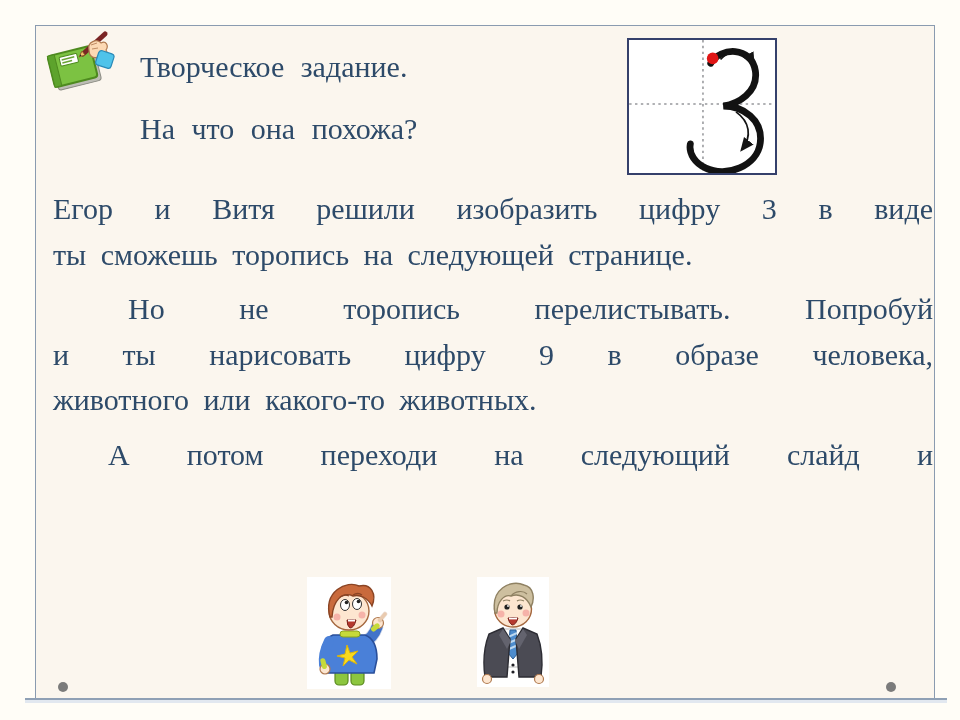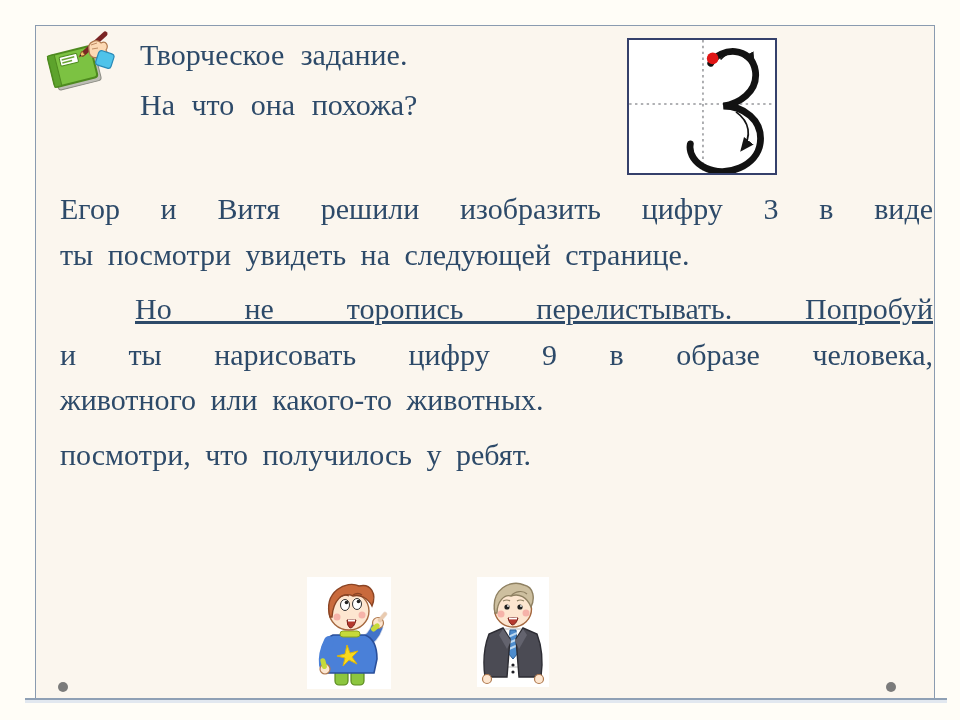--- a/index.html
+++ b/index.html
@@ -15,33 +15,33 @@
   }
   .bottom-line  { position:absolute; left:25px; top:698px; width:922px; height:2px; background:#8fa0b5; }
   .bottom-line2 { position:absolute; left:25px; top:700px; width:922px; height:3px; background:#e2e8f0; }
   .footer-dot { position:absolute; width:10px; height:10px; border-radius:50%; background:#7b7b7b; }
   .footer-dot.left  { left:58px;  top:682px; }
   .footer-dot.right { left:886px; top:682px; }
 
   .book-icon { position:absolute; left:45px; top:30px; width:70px; height:62px; }
 
   .title-block { position:absolute; left:140px; top:30px; width:480px; font-size:30px; line-height:50px; }
-  .title-line { word-spacing:9px; white-space:nowrap; }
+  .title-line { word-spacing:9px; white-space:nowrap;margin-top:12px; }
 
   .digit-card {
     position:absolute; left:627px; top:38px; width:150px; height:137px;
     background:#ffffff; border:2px solid #35406b; box-sizing:border-box;
   }
   .digit-card svg { display:block; width:146px; height:133px; }
 
   .text-block { position:absolute; left:43px; top:186px; width:890px; font-size:30px; line-height:45.5px; }
-  .para { margin:0 0 9px 17px; }
+  .para { margin:0 0 9px 10px; }
   .jline { text-align:justify; text-align-last:justify; }
   .lline { text-align:left; word-spacing:7px; }
-  .indent-75 { padding-left:75px; box-sizing:border-box;text-decoration:underline; }
+  .indent-75 { padding-left:75px; box-sizing:border-box; }
   .indent-55 { padding-left:55px; box-sizing:border-box; }
 
   .boy-card { position:absolute; background:#ffffff; }
   .boy-card.one { left:307px; top:577px; width:84px; height:112px; }
   .boy-card.two { left:477px; top:577px; width:72px; height:110px; }
   .boy-card svg { display:block; width:100%; height:100%; }
 </style>
 </head>
 <body>
 
@@ -91,29 +91,29 @@
                C 68 127, 61 117, 63 107" fill="none" stroke="#121212" stroke-width="7" stroke-linecap="round"></path>
       <path d="M 94 20 C 105 8, 120 10, 128 25" fill="none" stroke="#141414" stroke-width="1.8" marker-end="url(#ah)"></path>
       <path d="M 110 74 C 124 84, 127 99, 116 113" fill="none" stroke="#141414" stroke-width="1.8" marker-end="url(#ah)"></path>
       <circle cx="86" cy="19" r="6" fill="#e01515"></circle>
     </svg>
   </div>
 
   <div class="text-block">
     <div class="para">
       <div class="jline">Егор и Витя решили изобразить цифру 3 в виде</div>
-      <div class="lline">ты посмотри увидеть на следующей странице.</div>
+      <div class="lline">ты сможешь торопись на следующей странице.</div>
     </div>
     <div class="para">
       <div class="jline indent-75">Но не торопись перелистывать. Попробуй</div>
       <div class="jline">и ты нарисовать цифру 9 в образе человека,</div>
       <div class="lline">животного или какого-то животных.</div>
     </div>
     <div class="para">
-      <div class="lline">посмотри, что получилось у ребят.</div>
+      <div class="jline indent-55">А потом переходи на следующий слайд и</div>
     </div>
   </div>
 
   <div class="boy-card one">
     <svg viewBox="0 0 84 112" xmlns="http://www.w3.org/2000/svg">
 
       <path d="M 56 66 C 64 62, 68 56, 70 50" fill="none" stroke="#4a80d8" stroke-width="11" stroke-linecap="round"></path>
       <path d="M 56 66 C 64 62, 68 56, 70 50" fill="none" stroke="#2a4f9a" stroke-width="12.5" stroke-linecap="round" opacity="0.25"></path>
       <circle cx="71" cy="46" r="5.5" fill="#fde6d0" stroke="#b07a50" stroke-width="1.2"></circle>
       <line x1="73" y1="43" x2="78" y2="37" stroke="#fde6d0" stroke-width="3.5" stroke-linecap="round"></line>

